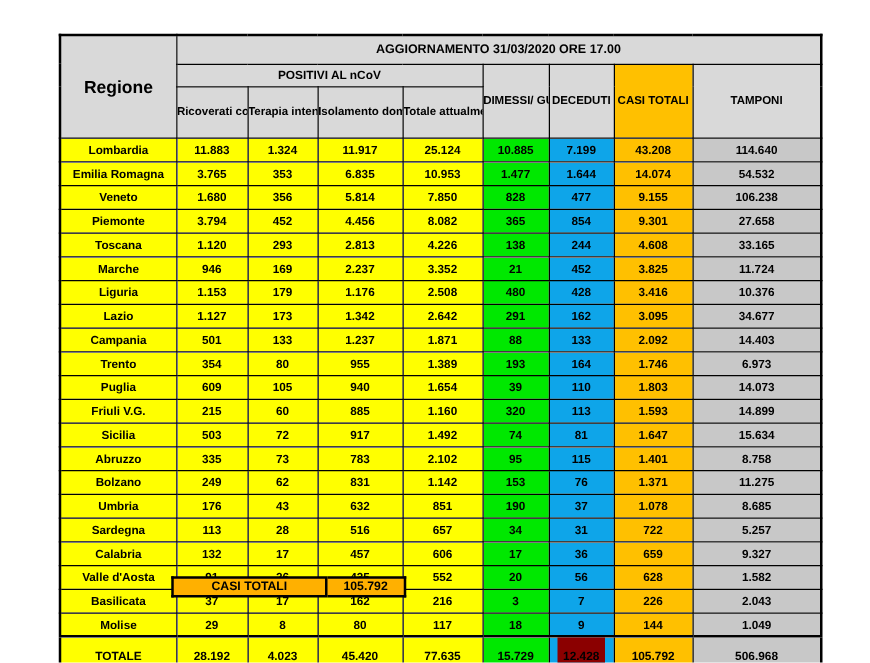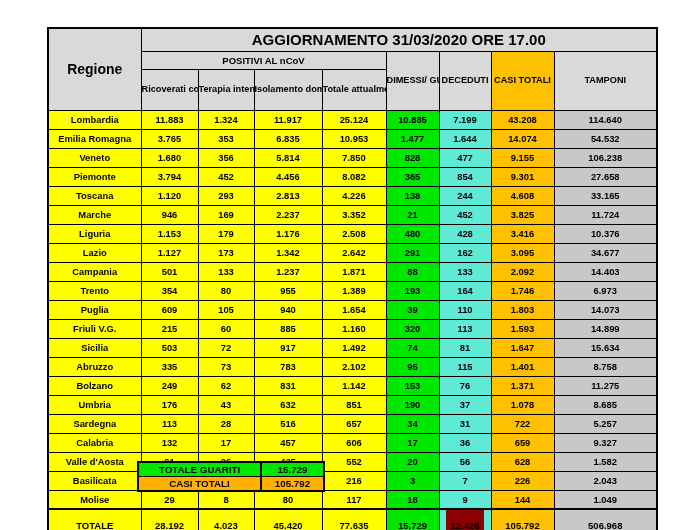--- a/index.html
+++ b/index.html
@@ -17,30 +17,30 @@
   .main th,.main td{
     border:1px solid #000;text-align:center;vertical-align:middle;
     padding:0;font-weight:bold;color:#000;overflow:hidden;white-space:nowrap;
   }
   .main thead tr:nth-child(1){height:23px;}
   .main thead tr:nth-child(2){height:18px;margin-left:14px;}
   .main thead tr:nth-child(3){height:41px;}
   .main tbody tr{height:19px;}
   .main tfoot tr{height:33px;}
   .main td{font-size:9.4px;}
-  .title-h{font-size:15px;background:#D9D9D9;}
+  .title-h{font-size:10px;background:#D9D9D9;}
   .group-h{font-size:9.5px;background:#D9D9D9;}
   .sub-h{font-size:9.2px;line-height:1.18;white-space:normal;background:#D9D9D9;border-bottom:2px solid #000;}
   .rh{font-size:9.2px;line-height:1.2;white-space:normal;background:#D9D9D9;border-bottom:2px solid #000;}
   .region-h{font-size:14px;background:#D9D9D9;border-right:2px solid #000;border-bottom:2px solid #000;}
   .casi-h{background:#FFC000;color:#8B0000;}
 
   .y {background:#FFFF00;}
   .g {background:#00E800;border-left:2px solid #000;border-right:2px solid #000;}
-  .r {background:#5eead4;color:#7F0000;border-right:2px solid #000;}
+  .r {background:#0ea5e9;color:#7F0000;border-right:2px solid #000;}
   .o {background:#FFC000;border-right:2px solid #000;}
   .gy{background:#C8C8C8;}
   .region{border-right:2px solid #000;font-size:9.4px;}
 
   .main tfoot td{border-top:2px solid #000;font-size:9.5px;}
 
   .hl{background:#8B0000;color:#000;padding:12px 4px;}
 
   
   .summary{position:absolute;left:137px;top:461px;width:186px;border:2px solid #000;}
@@ -339,24 +339,20 @@
       </tr>
     </tfoot>
   </table>
 
   <table class="summary">
     <colgroup>
         <col style="width:123px">
         <col style="width:63px">
       </colgroup>
     <tbody>
-    <tr class="sg">
-      <td class="lbl">TOTALE GUARITI</td>
-      <td class="val">15.729</td>
-    </tr>
     <tr class="so">
       <td class="lbl">CASI TOTALI</td>
       <td class="val">105.792</td>
     </tr>
   </tbody>
     </table>
 
 </div>
 
 </body></html>

